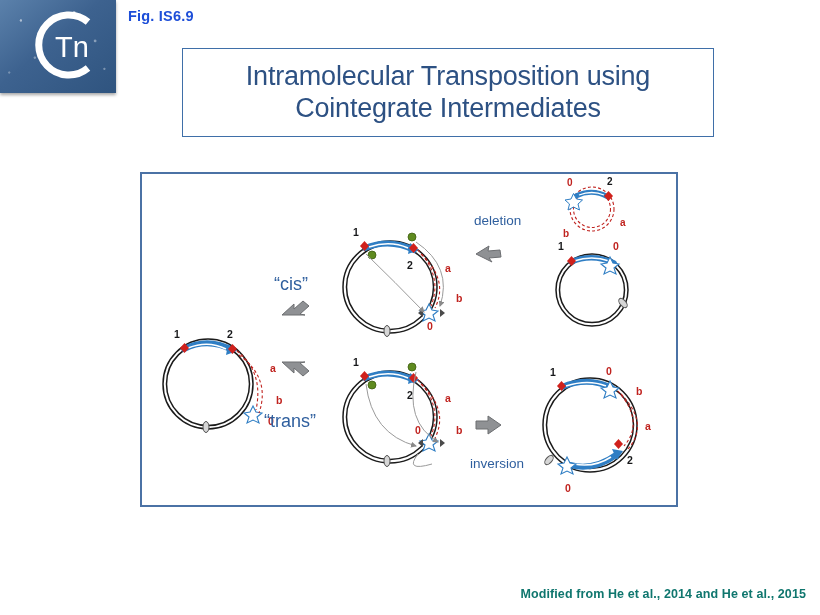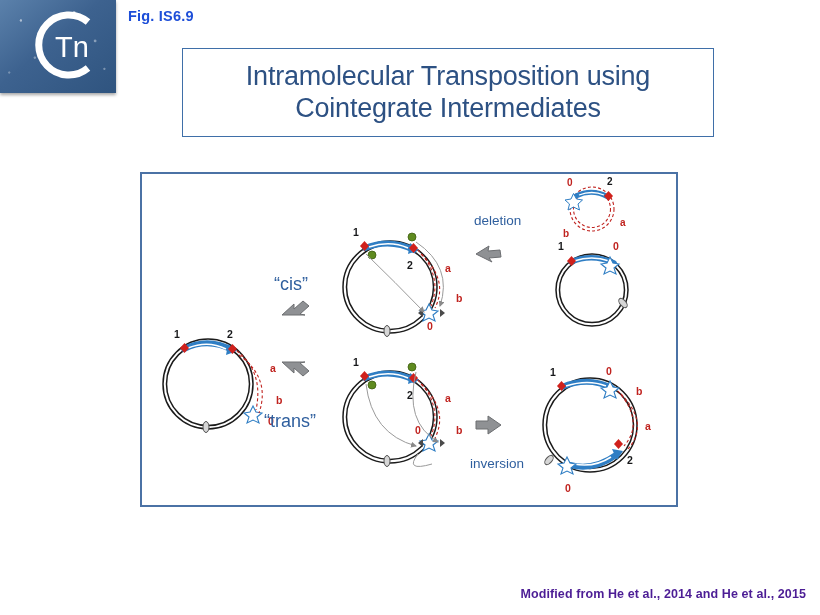--- a/index.html
+++ b/index.html
@@ -36,21 +36,21 @@
     color:#2d5183;font-size:27px;line-height:1.17;text-align:center;
     font-weight:400;letter-spacing:-.2px;padding:0 6px;
   }
   .panel{
     position:absolute;left:140px;top:172px;width:538px;height:335px;
     border:2px solid #4b72a5;box-sizing:border-box;background:#fff;
   }
   .fig-svg{position:absolute;left:140px;top:172px;width:538px;height:335px;}
   .footer{
     position:absolute;right:14px;bottom:14px;
-    font-size:12.5px;color:#4c1d95;font-weight:600;letter-spacing:.1px;
+    font-size:12.5px;color:#0f766e;font-weight:600;letter-spacing:.1px;
   }
   .lbl-blue{fill:#2f5f9e;font-family:"Liberation Sans",sans-serif;}
   .lbl-red{fill:#c0231f;font-family:"Liberation Sans",sans-serif;font-weight:bold;}
   .lbl-black{fill:#17181a;font-family:"Liberation Sans",sans-serif;font-weight:bold;}
   .lbl-leg{fill:#2f5f9e;font-family:"Liberation Sans",sans-serif;font-size:8.2px;}
 </style>
 </head>
 <body>
 
 <div class="logo">

